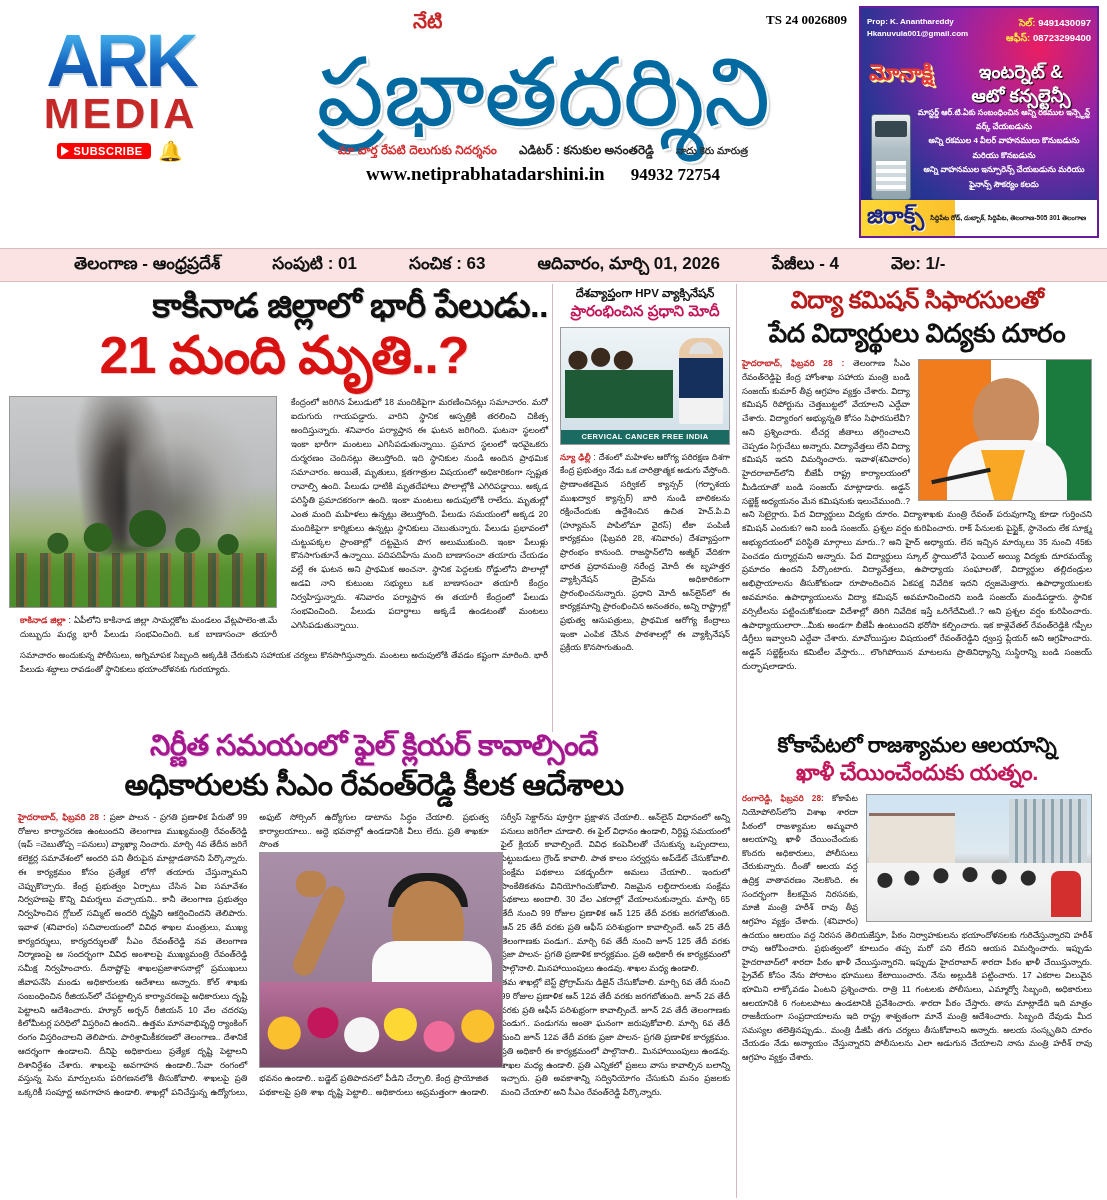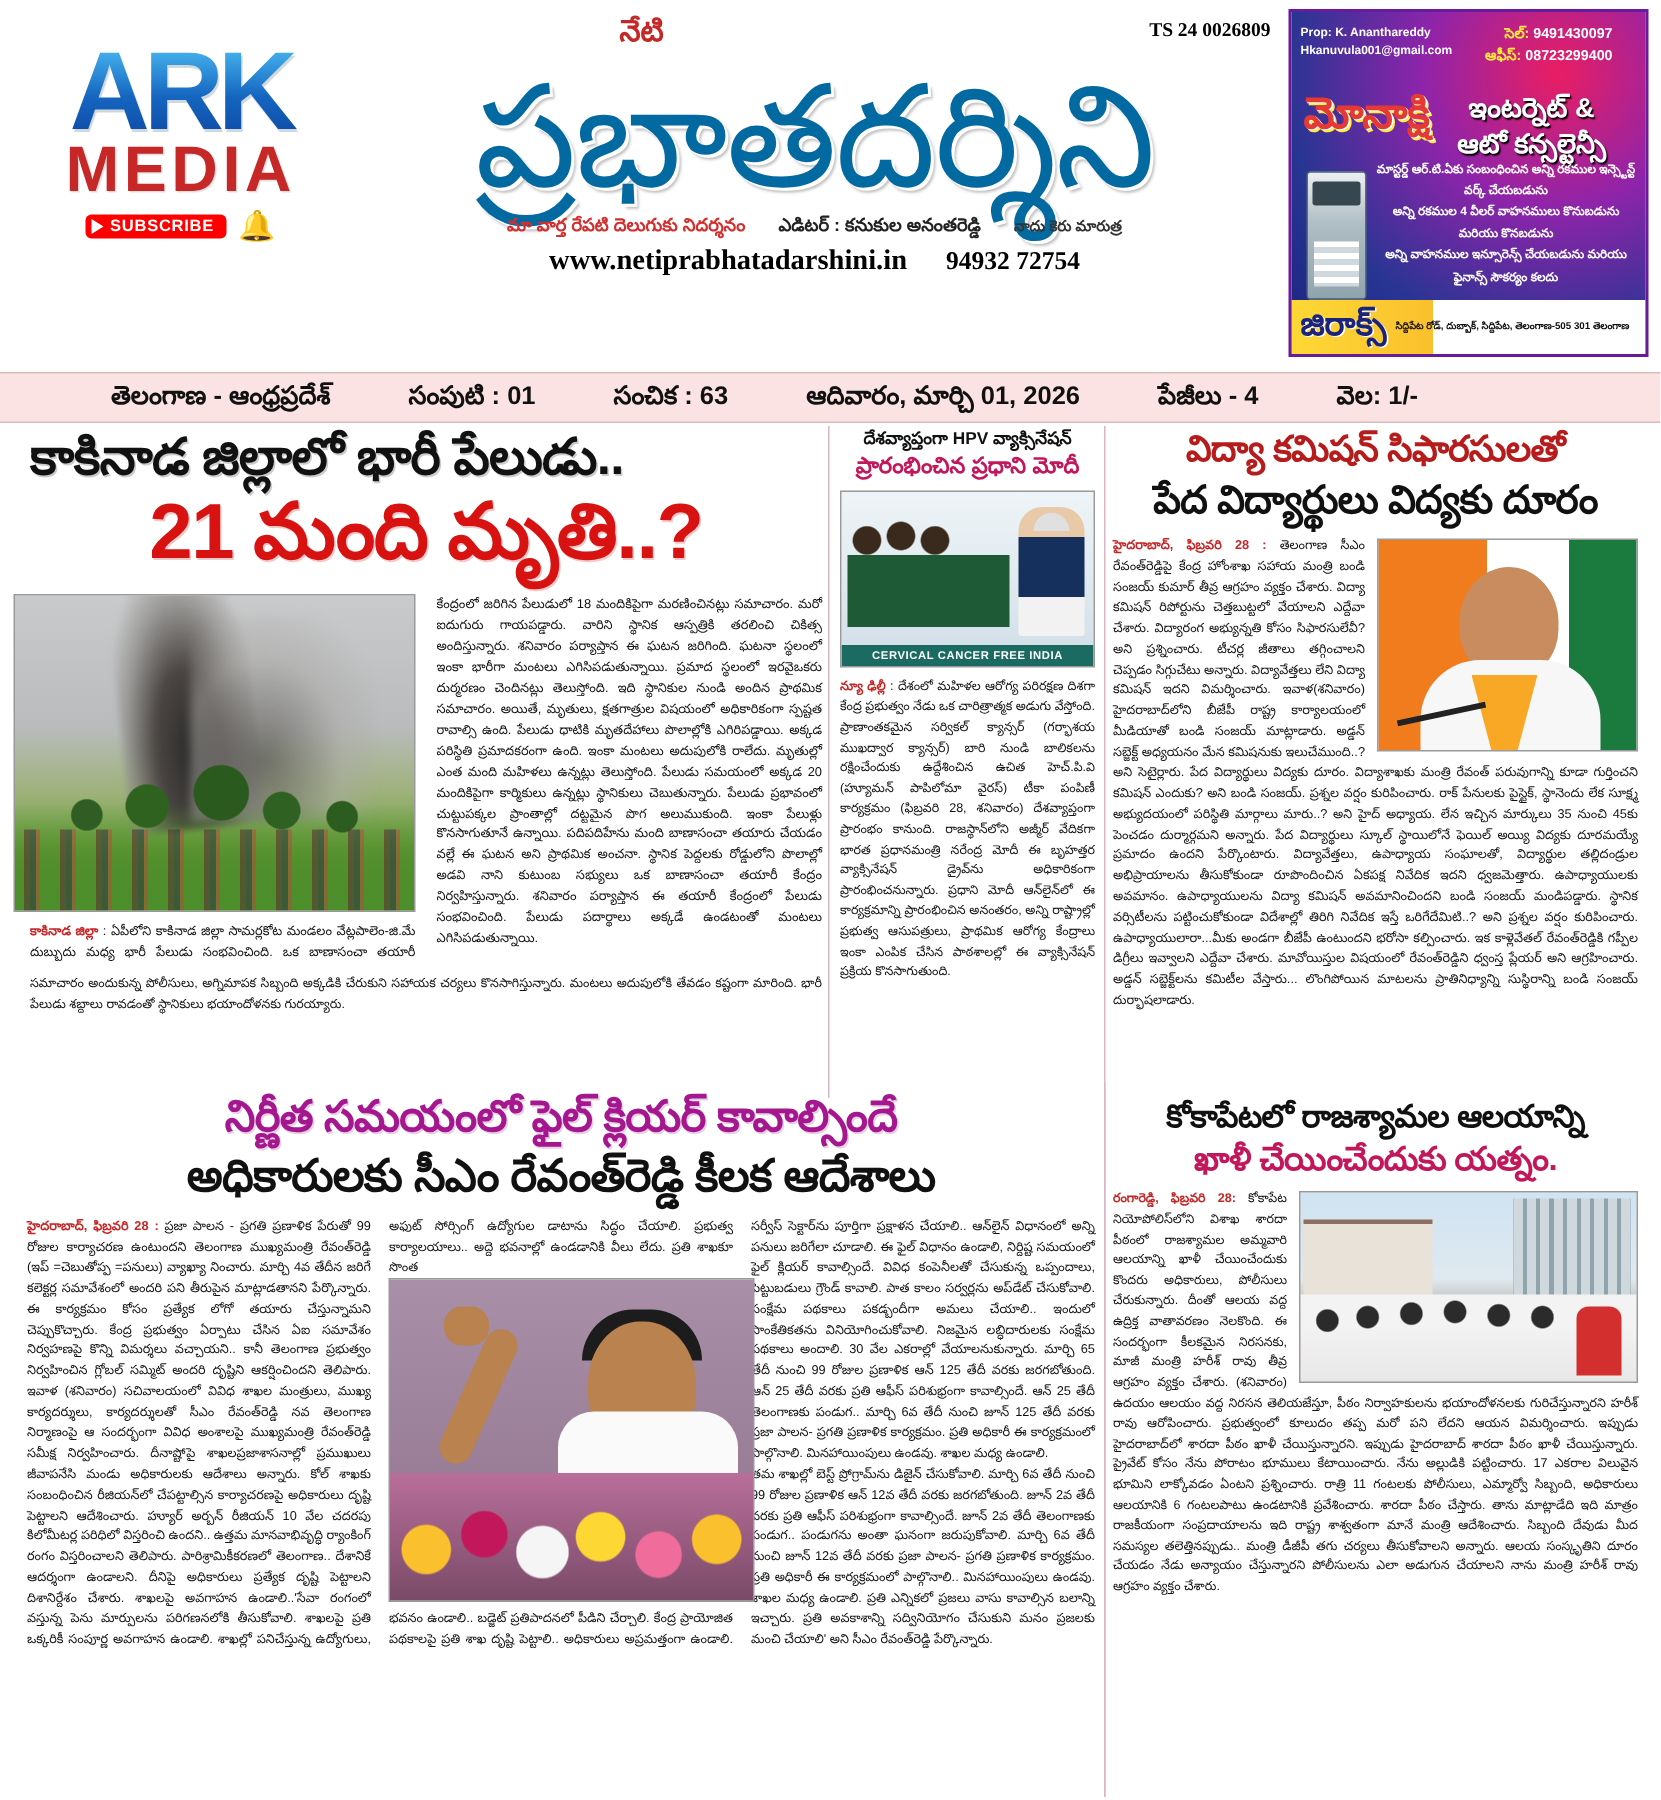--- a/index.html
+++ b/index.html
@@ -132,27 +132,27 @@
     overflow:hidden;
     background:
       radial-gradient(circle at 75% 18%, #e91e63 0%, #8e24aa 35%, #283593 70%, #1a237e 100%);
   }
   .topad .prop {
     position:absolute; left:6px; top:8px;
     color:#fff; font-size:8px; font-weight:bold; line-height:1.5;
     text-align:left;
   }
   .topad .phones {
-    position:absolute; right:22px; top:7px;
+    position:absolute; right:6px; top:7px;
     color:#fff; font-size:9.5px; font-weight:bold; text-align:right; line-height:1.6;
   }
   .topad .phones span.lbl { color:#ffeb3b; }
   .topad .brand {
     position:absolute; left:8px; top:52px;
-    font-size:29px; font-weight:bold; color:#e53935;
+    font-size:22px; font-weight:bold; color:#e53935;
     text-shadow:1px 1px 0 #fff, 2px 2px 0 #ffeb3b;
   }
   .topad .service {
     position:absolute; right:6px; top:52px;
     width:140px; text-align:center;
     font-size:18px; font-weight:bold; color:#fff;
     line-height:1.35;
     text-shadow:1px 1px 1px #000;
   }
   .topad .machine {
@@ -208,21 +208,21 @@
   }
   .rulev {
     position:absolute; top:0; bottom:0; width:1px; background:#d9b6c4;
   }
 
   
   .lead-region {
     position:absolute; left:20px; top:4px; width:528px;
   }
   .lead-kicker {
-    font-size:34px; font-weight:bold; color:#111; text-align:left;
+    font-size:34px; font-weight:bold; color:#111; text-align:right;
     line-height:1.15; letter-spacing:-.5px;
     text-shadow:1px 1px 0 #ccc;
   }
   .lead-main {
     font-size:52px; font-weight:bold; color:#d81111; text-align:center;
     line-height:1.1; margin-top:2px; letter-spacing:-1px;
     text-shadow:1px 1px 0 #f3c9c9;
   }
   .lead-body {
     margin-top:12px;

